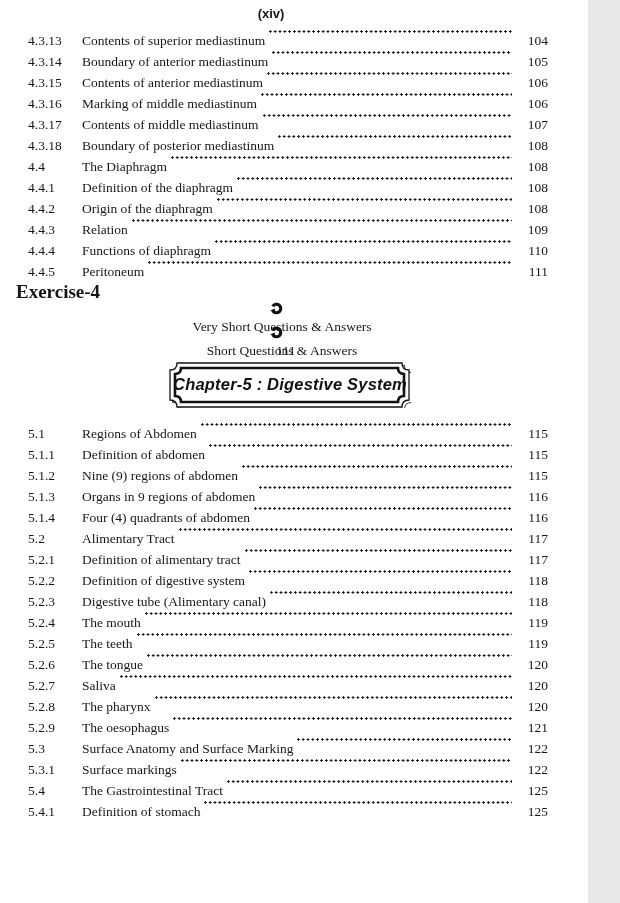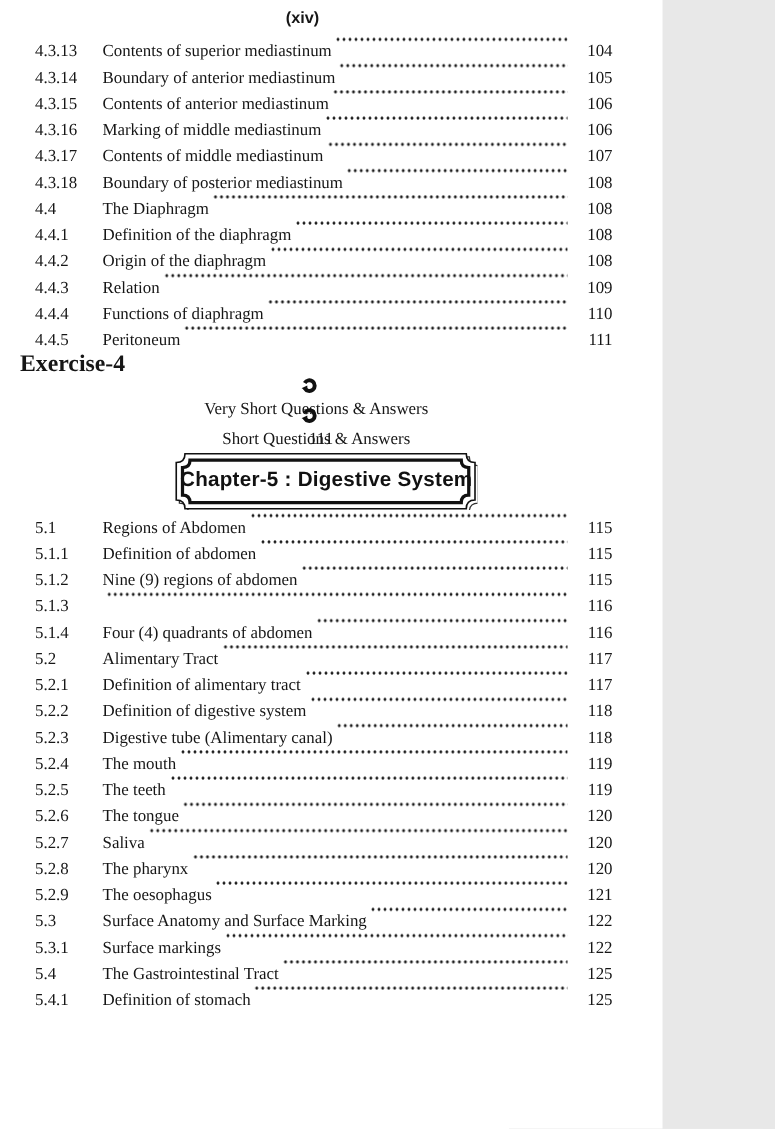--- a/index.html
+++ b/index.html
@@ -1,18 +1,18 @@
 <!DOCTYPE html>
 <html><head>
 <meta charset="utf-8">
 <style>
   * { margin: 0; padding: 0; box-sizing: border-box; }
   html, body { background: #e8e8e8; }
   .page {
-    width: 530px; height: 903px;
+    width: 588px; height: 903px;
     background: #ffffff;
     color: #161616;
     font-family: "Liberation Serif", "DejaVu Serif", serif;
     font-size: 13.5px;
     padding: 6px 40px 0 16px;
     overflow: hidden;
     position: relative;
   }
   .page-header {
     font-family: "Liberation Sans", "DejaVu Sans", sans-serif;
@@ -46,22 +46,23 @@
   .ex-row { display: flex; height: 24px; line-height: 24px; align-items: center; flex-direction: column; }
   .ex-icon { width: 13px; height: 13px; flex: none; margin-right: 11px; display: inline-block; }
   .ex-icon svg { display: block; }
   .ex-row .toc-title { line-height: 24px; }
   .ex-row .toc-leader { background-position: 1px bottom 5.5px; align-self: stretch; }
   .ex-row .toc-page { line-height: 24px; }
   
   .banner {
     position: relative;
     width: 242px; height: 46px;
-    margin: 12px auto 3px;
+    margin: 12px auto 15px;
     transform: translateX(8px);
+    font-style: italic;
   }
   .banner svg { position: absolute; left: 0; top: 0; }
   .banner-text {
     position: absolute; left: 0; top: 0; width: 100%; height: 46px;
     line-height: 45px; text-align: center;
     font-family: "Liberation Sans", "DejaVu Sans", sans-serif;
     font-weight: bold; font-size: 16.5px; color: #111;
     letter-spacing: 0.2px;
   }
 </style>
@@ -200,20 +201,21 @@
     <span class="toc-page">115</span>
   </div>
       <div class="toc-row">
     <span class="toc-num">5.1.2</span>
     <span class="toc-title">Nine (9) regions of abdomen</span>
     <span class="toc-leader"></span>
     <span class="toc-page">115</span>
   </div>
       <div class="toc-row">
     <span class="toc-num">5.1.3</span>
+    <span class="toc-title">Organs in 9 regions of abdomen</span>
     <span class="toc-leader"></span>
     <span class="toc-page">116</span>
   </div>
       <div class="toc-row">
     <span class="toc-num">5.1.4</span>
     <span class="toc-title">Four (4) quadrants of abdomen</span>
     <span class="toc-leader"></span>
     <span class="toc-page">116</span>
   </div>
       <div class="toc-row">

